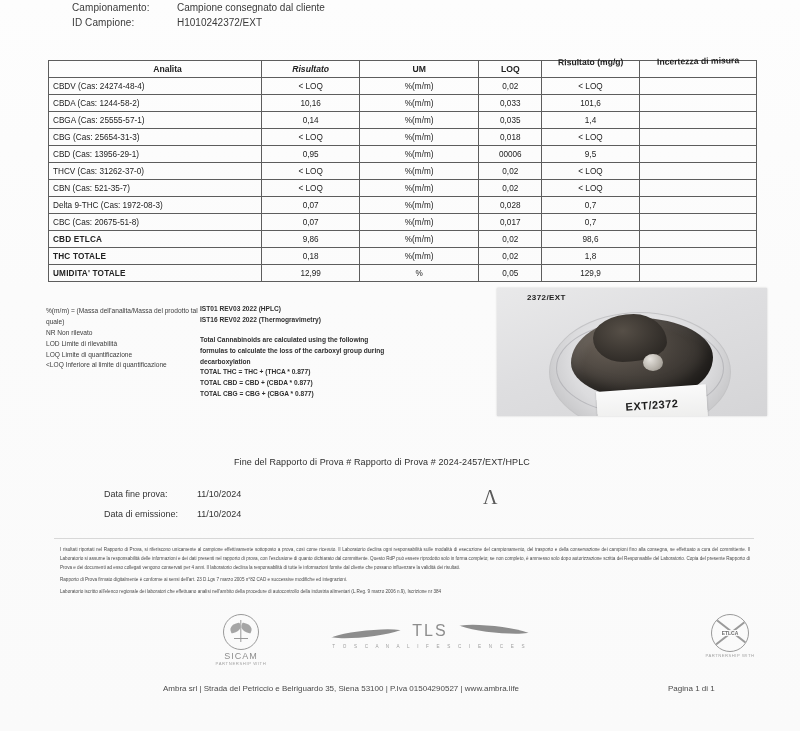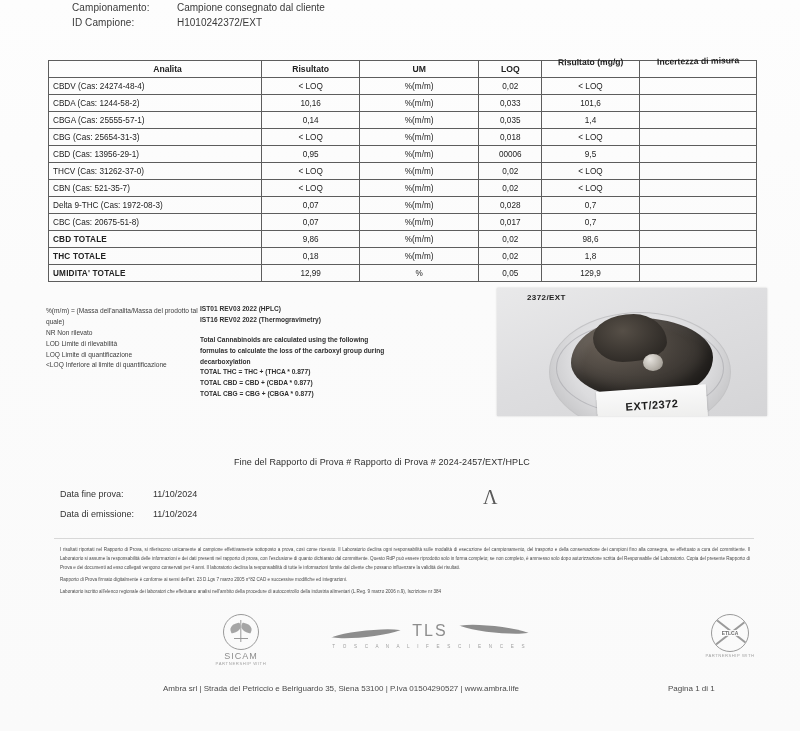--- a/index.html
+++ b/index.html
@@ -30,21 +30,21 @@
     border:1px solid #5d5d5d;
     padding:1px 3px;
     height:14px;
     font-weight:normal;
   }
   .tbl thead th{
     font-weight:bold;font-size:8.6px;text-align:center;
     vertical-align:middle;
   }
   .tbl th.c-analita{width:198px;padding-left:28px;}
-  .tbl th.c-ris{width:97px;}
+  .tbl th.c-ris{width:97px;font-style:italic;}
   .tbl th.c-um{width:122px;}
   .tbl th.c-loq{width:60px;}
   .tbl th.c-rmg{width:96px;}
   .tbl th.c-inc{width:118px;}
   .tbl td.analita{text-align:left;padding-left:4px;}
   .tbl td.ctr{text-align:center;}
   .tbl tr.tot td.analita{font-weight:bold;letter-spacing:.2px;}
   .hdr-skew-1{transform:translateY(-7px) rotate(-0.6deg);display:inline-block;}
   .hdr-skew-2{transform:translateY(-8px) rotate(-1.2deg);display:inline-block;}
   
@@ -107,21 +107,21 @@
   }
   .card span{font-size:11px;font-weight:bold;color:#1e1e1e;letter-spacing:.5px;}
   
   .endline{
     position:absolute;left:234px;top:457px;font-size:9px;color:#2e2e2e;
     letter-spacing:.1px;
   }
   
   .dates{position:absolute;left:60px;top:489px;font-size:9px;color:#333;}
   .dates .row{display:flex;margin-bottom:10px;}
-  .dates .lbl{width:93px;}
+  .dates .lbl{width:93px;margin-left:44px;}
   .sign{position:absolute;left:298px;top:487px;font-size:8px;color:#444;
         font-family:"Liberation Serif", serif;line-height:1.45;}
   .sign .nm{font-size:9px;letter-spacing:.3px;}
   .sigmark{
     position:absolute;left:483px;top:487px;width:22px;height:22px;
     color:#5a5a5a;font-size:20px;font-family:"Liberation Serif",serif;
     line-height:1;
   }
   
   .legal{
@@ -289,21 +289,21 @@
         </tr>
         <tr>
           <td class="analita">CBC (Cas: 20675-51-8)</td>
           <td class="ctr">0,07</td>
           <td class="ctr">%(m/m)</td>
           <td class="ctr">0,017</td>
           <td class="ctr">0,7</td>
           <td class="ctr"></td>
         </tr>
         <tr class="tot">
-          <td class="analita">CBD TOTALE</td>
+          <td class="analita">CBD ETLCA</td>
           <td class="ctr">9,86</td>
           <td class="ctr">%(m/m)</td>
           <td class="ctr">0,02</td>
           <td class="ctr">98,6</td>
           <td class="ctr"></td>
         </tr>
         <tr class="tot">
           <td class="analita">THC TOTALE</td>
           <td class="ctr">0,18</td>
           <td class="ctr">%(m/m)</td>

